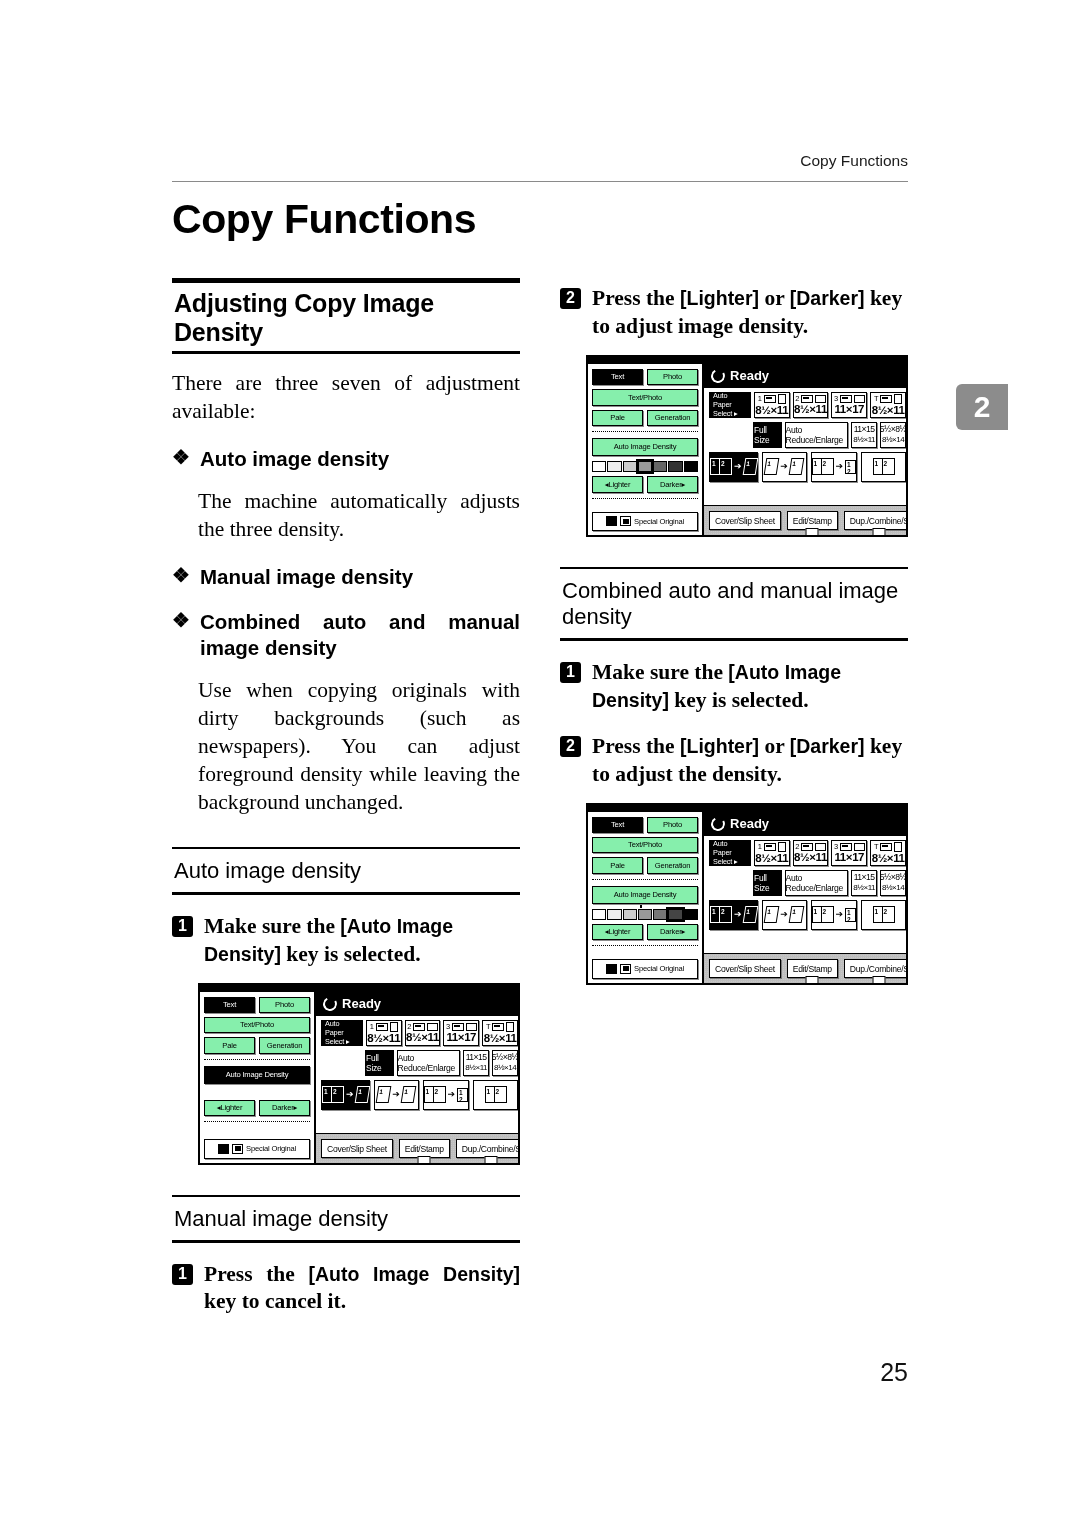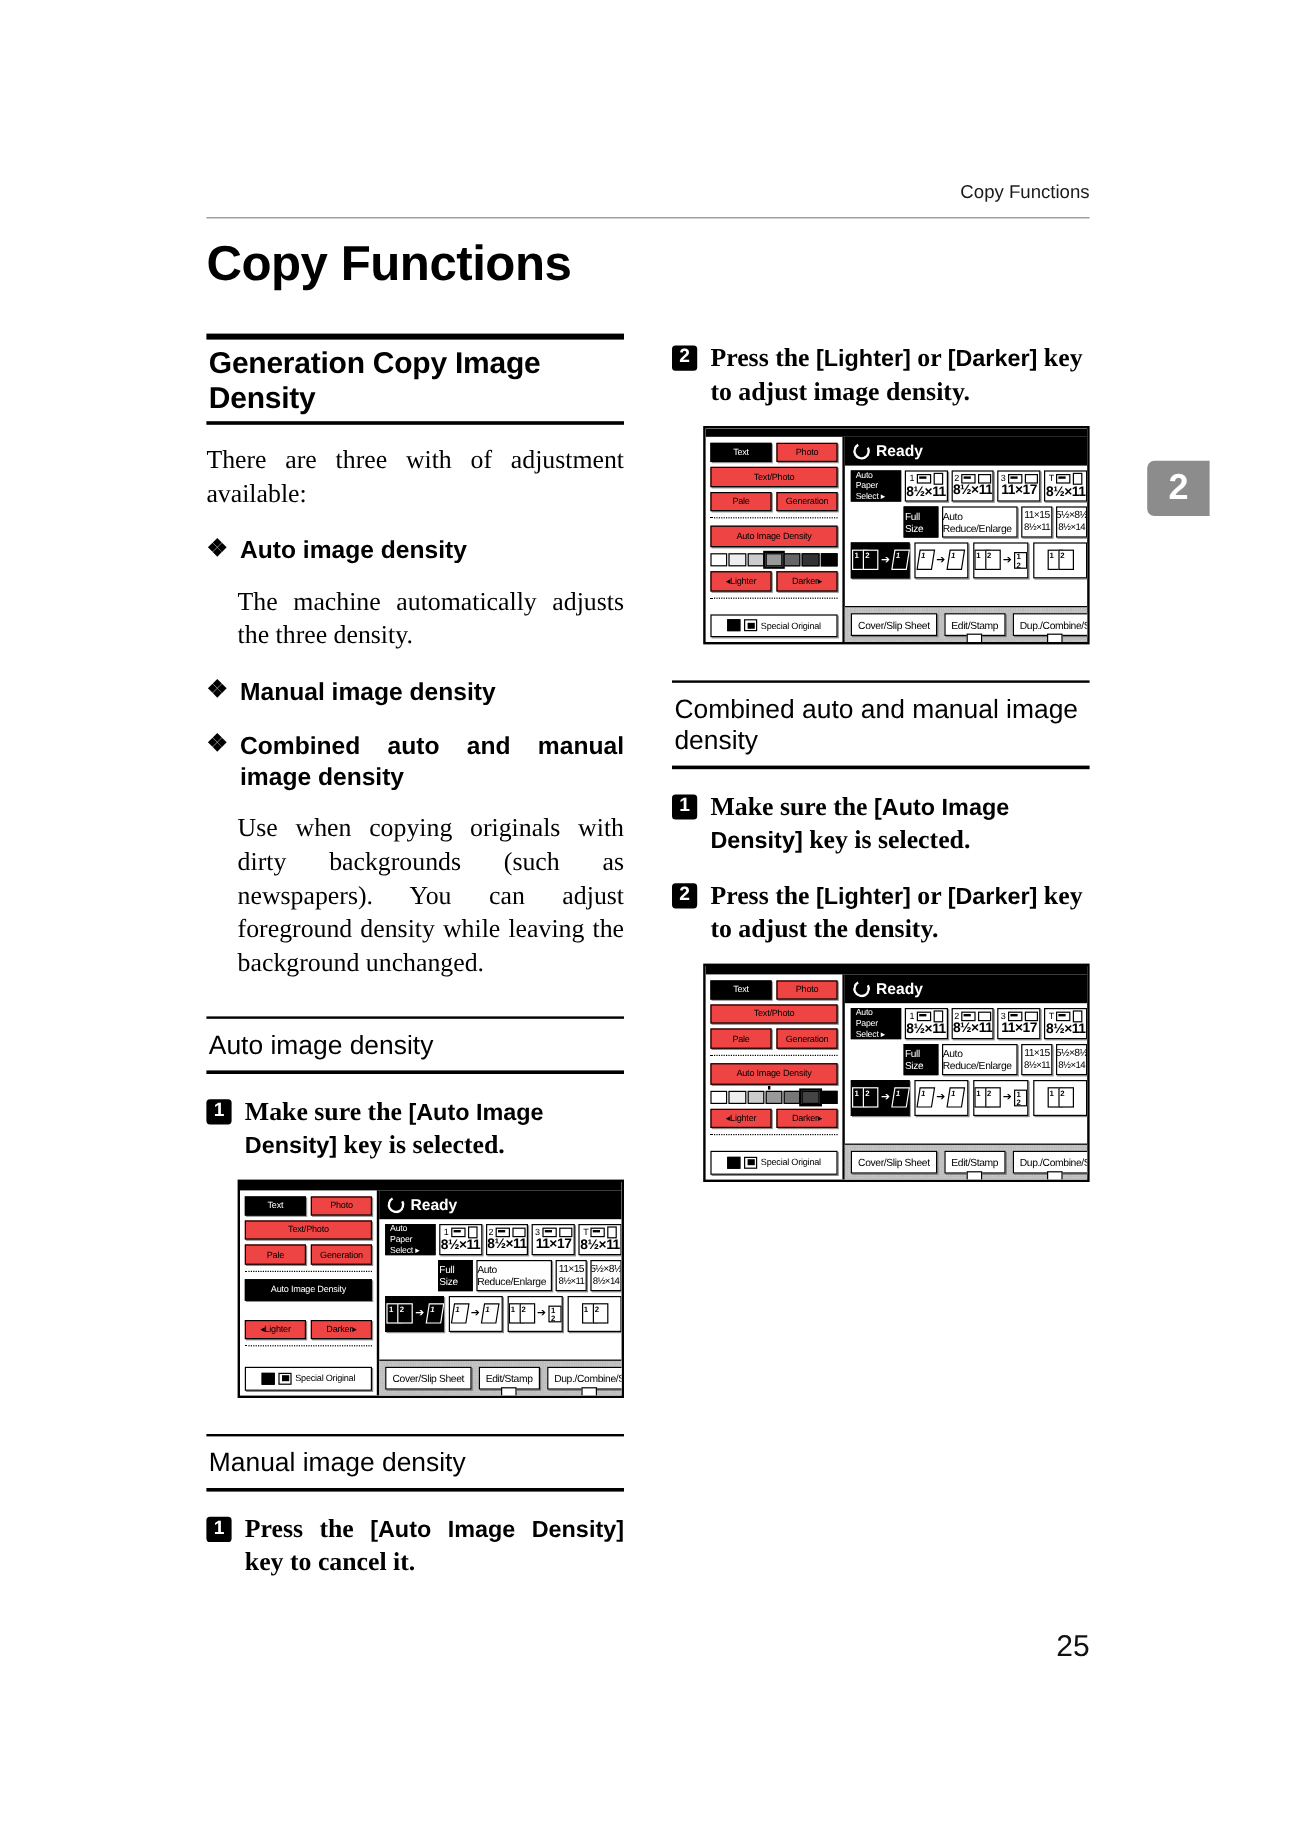--- a/index.html
+++ b/index.html
@@ -169,21 +169,21 @@
     box-sizing: border-box;
     padding: 5px 4px 4px 4px;
     display: flex; flex-direction: column;
     gap: 4px;
   }
   .rail-row { display: flex; gap: 4px; }
   .k {
     flex: 1;
     border: 1.5px solid #000;
     box-shadow: 1px 1px 0 #8c8c8c;
-    background: #ef4444;
+    background: #86efac;
     text-align: center;
     font-size: 7.6px;
     line-height: 1;
     padding: 3.4px 1px;
     box-sizing: border-box;
     white-space: nowrap;
     overflow: hidden;
     letter-spacing: -0.2px;
   }
   .k.on { background: #000; color: #fff; }
@@ -369,25 +369,25 @@
 <div class="page-header-rule"></div>
 
 <div class="chapter-tab">2</div>
 
 <div class="page-title">Copy Functions</div>
 
 <div class="col-left">
 
   <div class="h1-band">
     <div class="h1-rule-top"></div>
-    <div class="h1-text">Generation Copy Image Density</div>
+    <div class="h1-text">Adjusting Copy Image Density</div>
     <div class="h1-rule-bot"></div>
   </div>
 
-  <p class="body-p">There are three with of adjustment available:</p>
+  <p class="body-p">There are three seven of adjustment available:</p>
 
   <div class="bullet-item">
     <div class="bullet-head nojust">
       <span class="bullet-glyph">❖</span>
       <span>Auto image density</span>
     </div>
     <p class="body-p indent">The machine automatically adjusts the three density.</p>
   </div>
 
   <div class="bullet-item">

